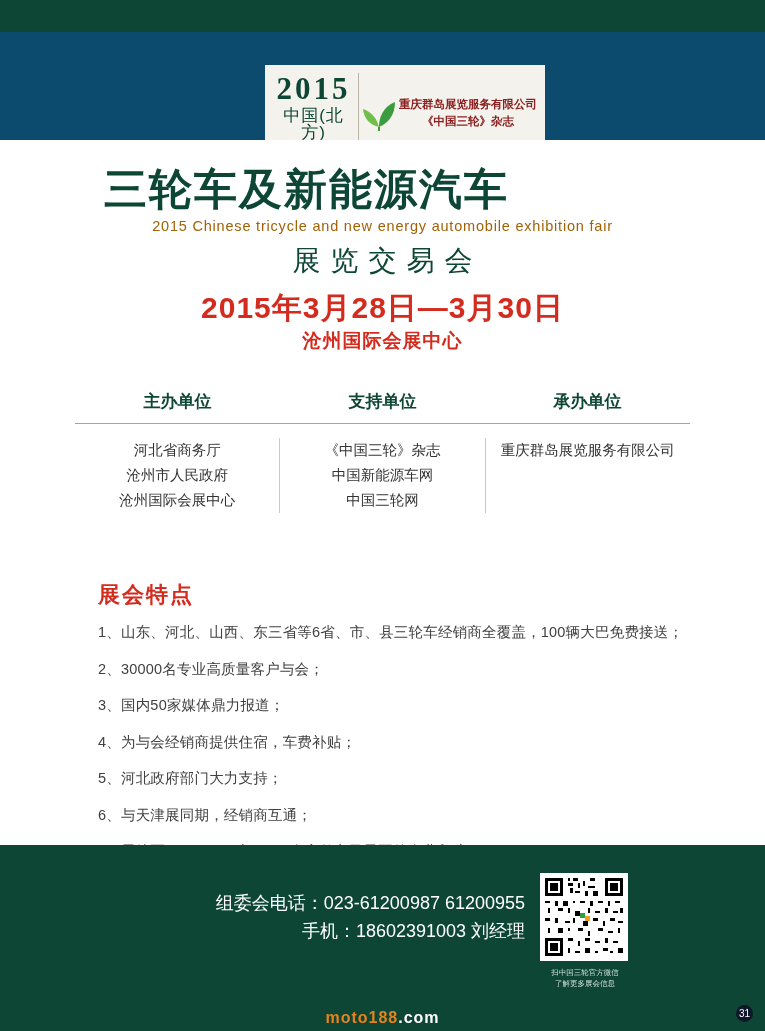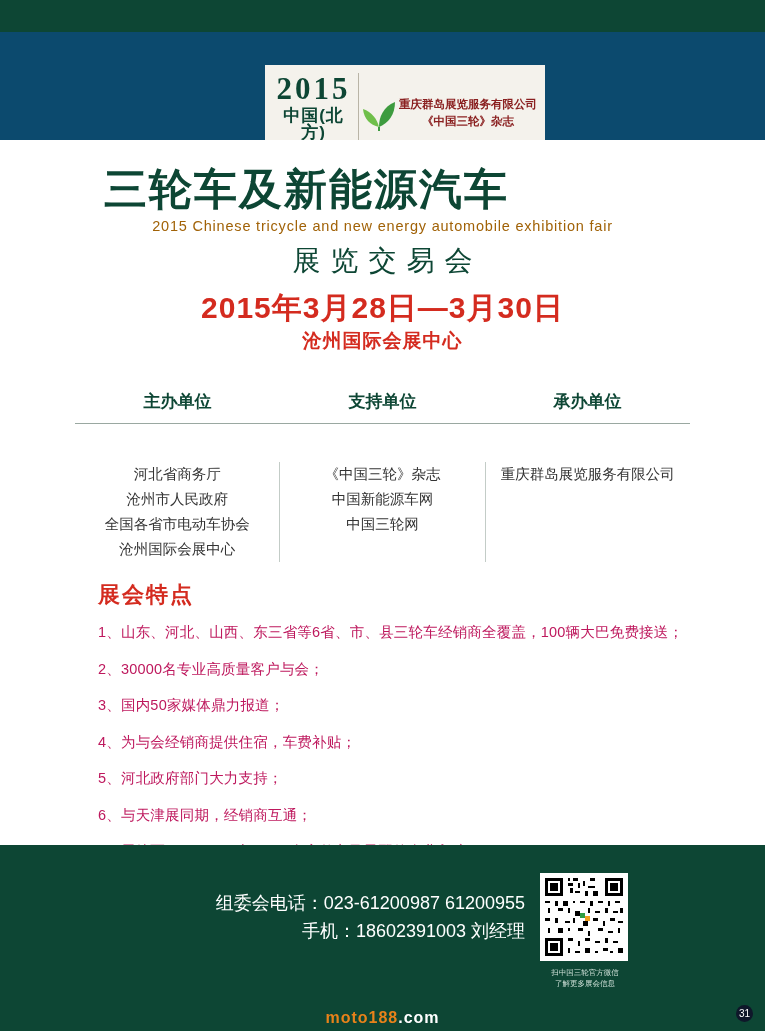--- a/index.html
+++ b/index.html
@@ -51,21 +51,21 @@
   .logo-year {
     font-family: "Liberation Serif", serif;
     font-size: 31px;
     letter-spacing: 3px;
     font-weight: bold;
     color: #0d4634;
     line-height: 1;
   }
   .logo-cn {
     font-size: 17px;
-    font-weight: bold;
+    font-weight: normal;
     color: #0d4634;
     letter-spacing: 1px;
     margin-top: 3px;
     line-height: 1;
   }
   .logo-sub {
     font-size: 7.5px;
     color: #8a2020;
     letter-spacing: 1px;
     margin-top: 4px;
@@ -177,42 +177,41 @@
   .org-cols {
     display: flex;
     padding-top: 14px;
   }
   .org-col {
     flex: 1;
     text-align: center;
     font-size: 14.5px;
     color: #333333;
     line-height: 1.72;
-    margin-top: 24px;
   }
   .org-col.with-right-rule { border-right: 1px solid #c3ccc7; }
   
   .features-title {
     position: absolute;
     top: 440px;
     left: 98px;
     font-size: 22px;
     font-weight: bold;
     color: #d42b1f;
     letter-spacing: 2px;
   }
   .features-list {
     position: absolute;
     top: 485px;
     left: 98px;
     width: 600px;
   }
   .feature-item {
     font-size: 14.5px;
-    color: #be185d;
+    color: #404040;
     line-height: 1;
     margin-bottom: 22px;
     letter-spacing: 0.2px;
   }
   
   .footer {
     position: absolute;
     top: 845px;
     left: 0;
     width: 765px;
@@ -315,21 +314,20 @@
     <div class="org-table">
       <div class="org-heads">
         <div>主办单位</div>
         <div>支持单位</div>
         <div>承办单位</div>
       </div>
       <div class="org-cols">
         <div class="org-col with-right-rule">
           <div>河北省商务厅</div>
           <div>沧州市人民政府</div>
-          <div>全国各省市电动车协会</div>
           <div>沧州国际会展中心</div>
         </div>
         <div class="org-col with-right-rule">
           <div>《中国三轮》杂志</div>
           <div>中国新能源车网</div>
           <div>中国三轮网</div>
         </div>
         <div class="org-col">
           <div>重庆群岛展览服务有限公司</div>
         </div>

